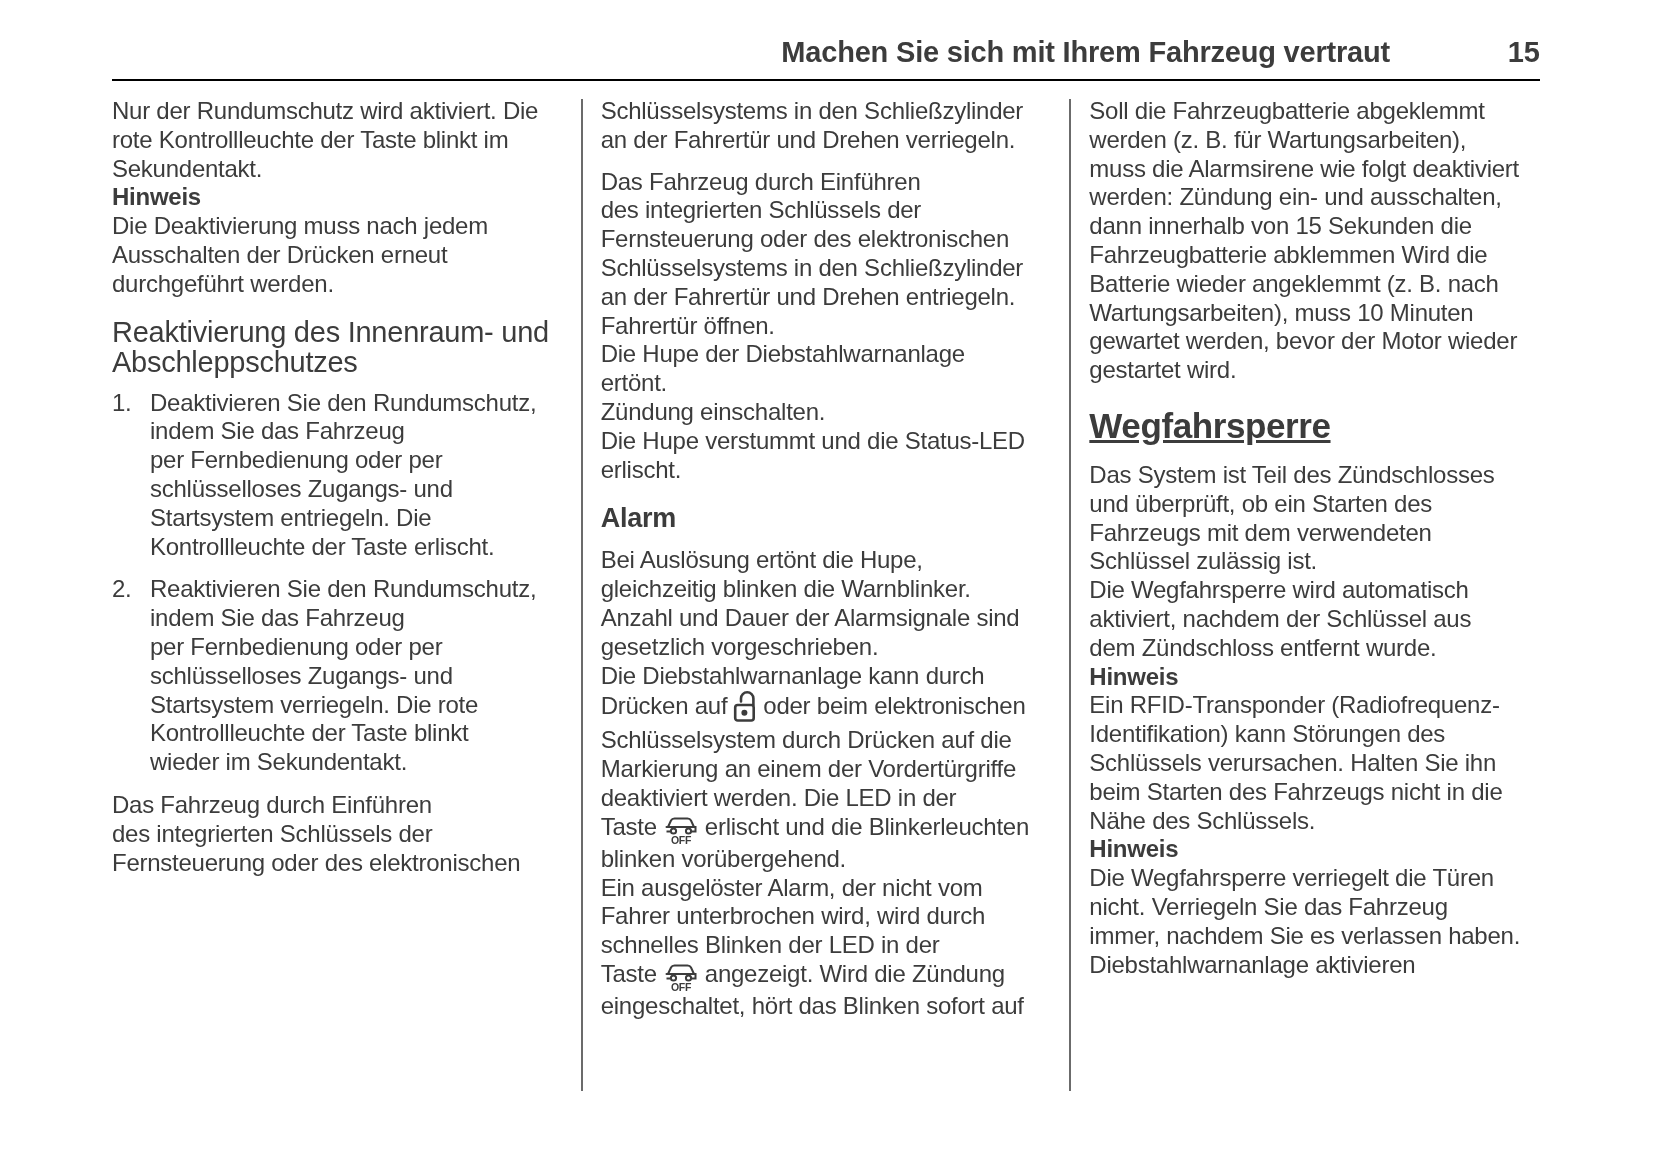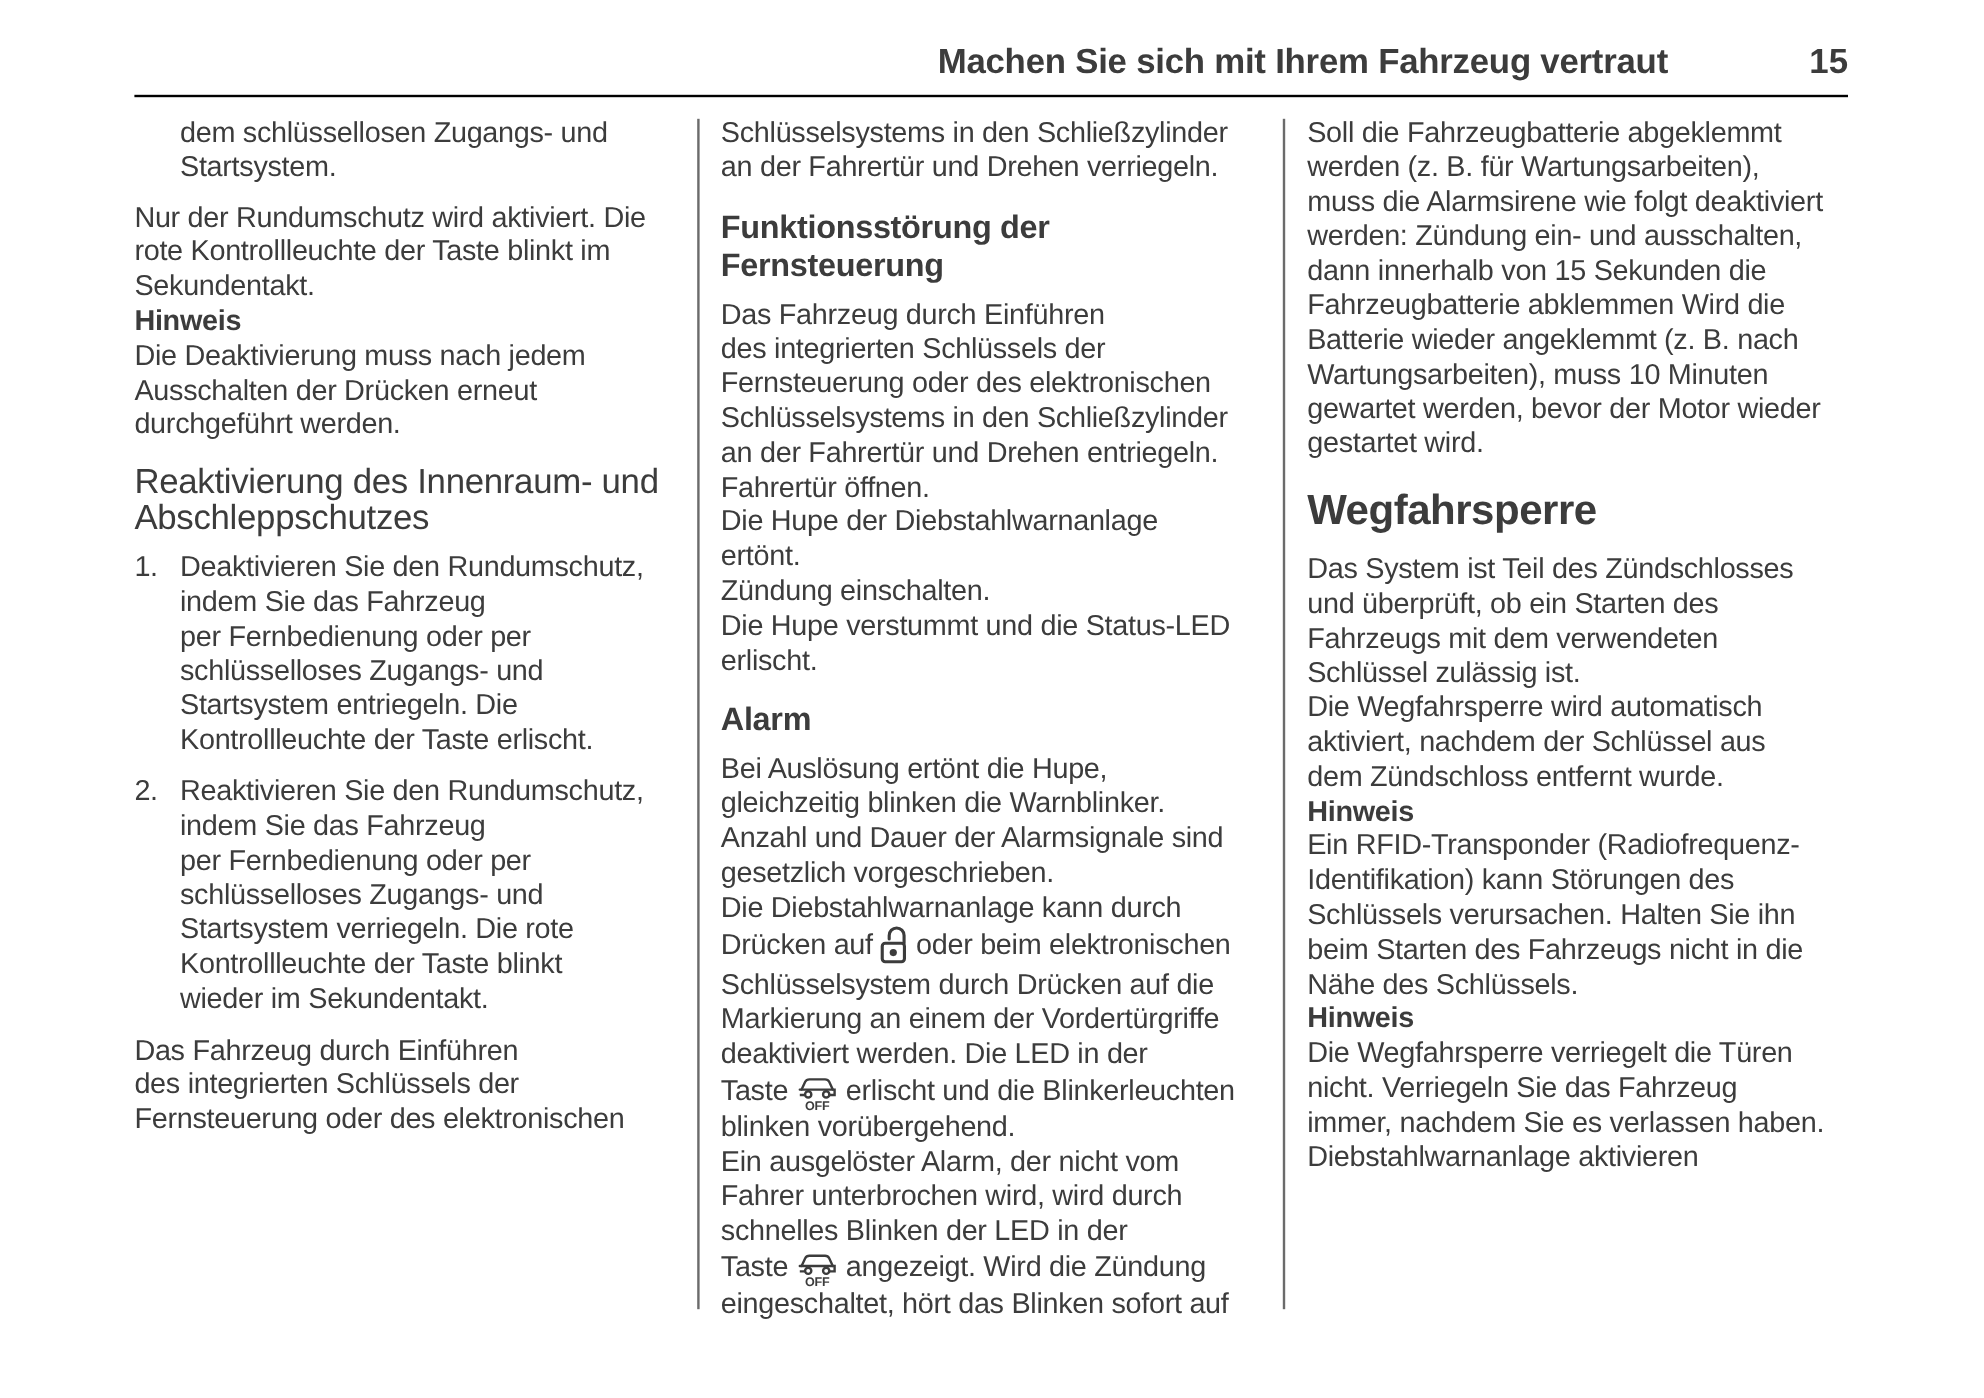--- a/index.html
+++ b/index.html
@@ -75,20 +75,21 @@
     line-height:36px;
     letter-spacing:-0.4px;
     margin:22px 0 12px 0;
   }
   .heading-xl{
     font-weight:bold;
     font-size:35px;
     line-height:42px;
     letter-spacing:-0.4px;
     margin:20px 0 14px 0;
+    text-decoration:underline;
   }
   .list-row{display:flex;margin:0 0 14px 0;}
   .list-num{width:38px;flex:none;}
   .list-text{flex:1;}
   .icon-inline{
     display:inline-block;
     vertical-align:middle;
     margin:0 4px;
     text-align:center;
   }
@@ -104,22 +105,20 @@
 <div class="page">
 
   <div class="header">
     <div class="page-title">Machen Sie sich mit Ihrem Fahrzeug vertraut</div>
     <div class="page-number">15</div>
   </div>
 
   <div class="content">
 
     <div class="col">
-      <div class="pre para indented">dem schlüssellosen Zugangs- und
-Startsystem.</div>
       <div class="pre tight">Nur der Rundumschutz wird aktiviert. Die
 rote Kontrollleuchte der Taste blinkt im
 Sekundentakt.</div>
       <div class="bold-label">Hinweis</div>
       <div class="pre para">Die Deaktivierung muss nach jedem
 Ausschalten der Drücken erneut
 durchgeführt werden.</div>
       <div class="pre subheading">Reaktivierung des Innenraum- und
 Abschleppschutzes</div>
       <div class="list-row">
@@ -144,21 +143,20 @@
       <div class="pre tight">Das Fahrzeug durch Einführen
 des integrierten Schlüssels der
 Fernsteuerung oder des elektronischen</div>
     </div>
 
     <div class="divider"></div>
 
     <div class="col">
       <div class="pre para">Schlüsselsystems in den Schließzylinder
 an der Fahrertür und Drehen verriegeln.</div>
-      <div class="pre subheading-lg">Funktionsstörung der Fernsteuerung</div>
       <div class="pre tight">Das Fahrzeug durch Einführen
 des integrierten Schlüssels der
 Fernsteuerung oder des elektronischen
 Schlüsselsystems in den Schließzylinder
 an der Fahrertür und Drehen entriegeln.
 Fahrertür öffnen.
 Die Hupe der Diebstahlwarnanlage
 ertönt.
 Zündung einschalten.
 Die Hupe verstummt und die Status-LED

